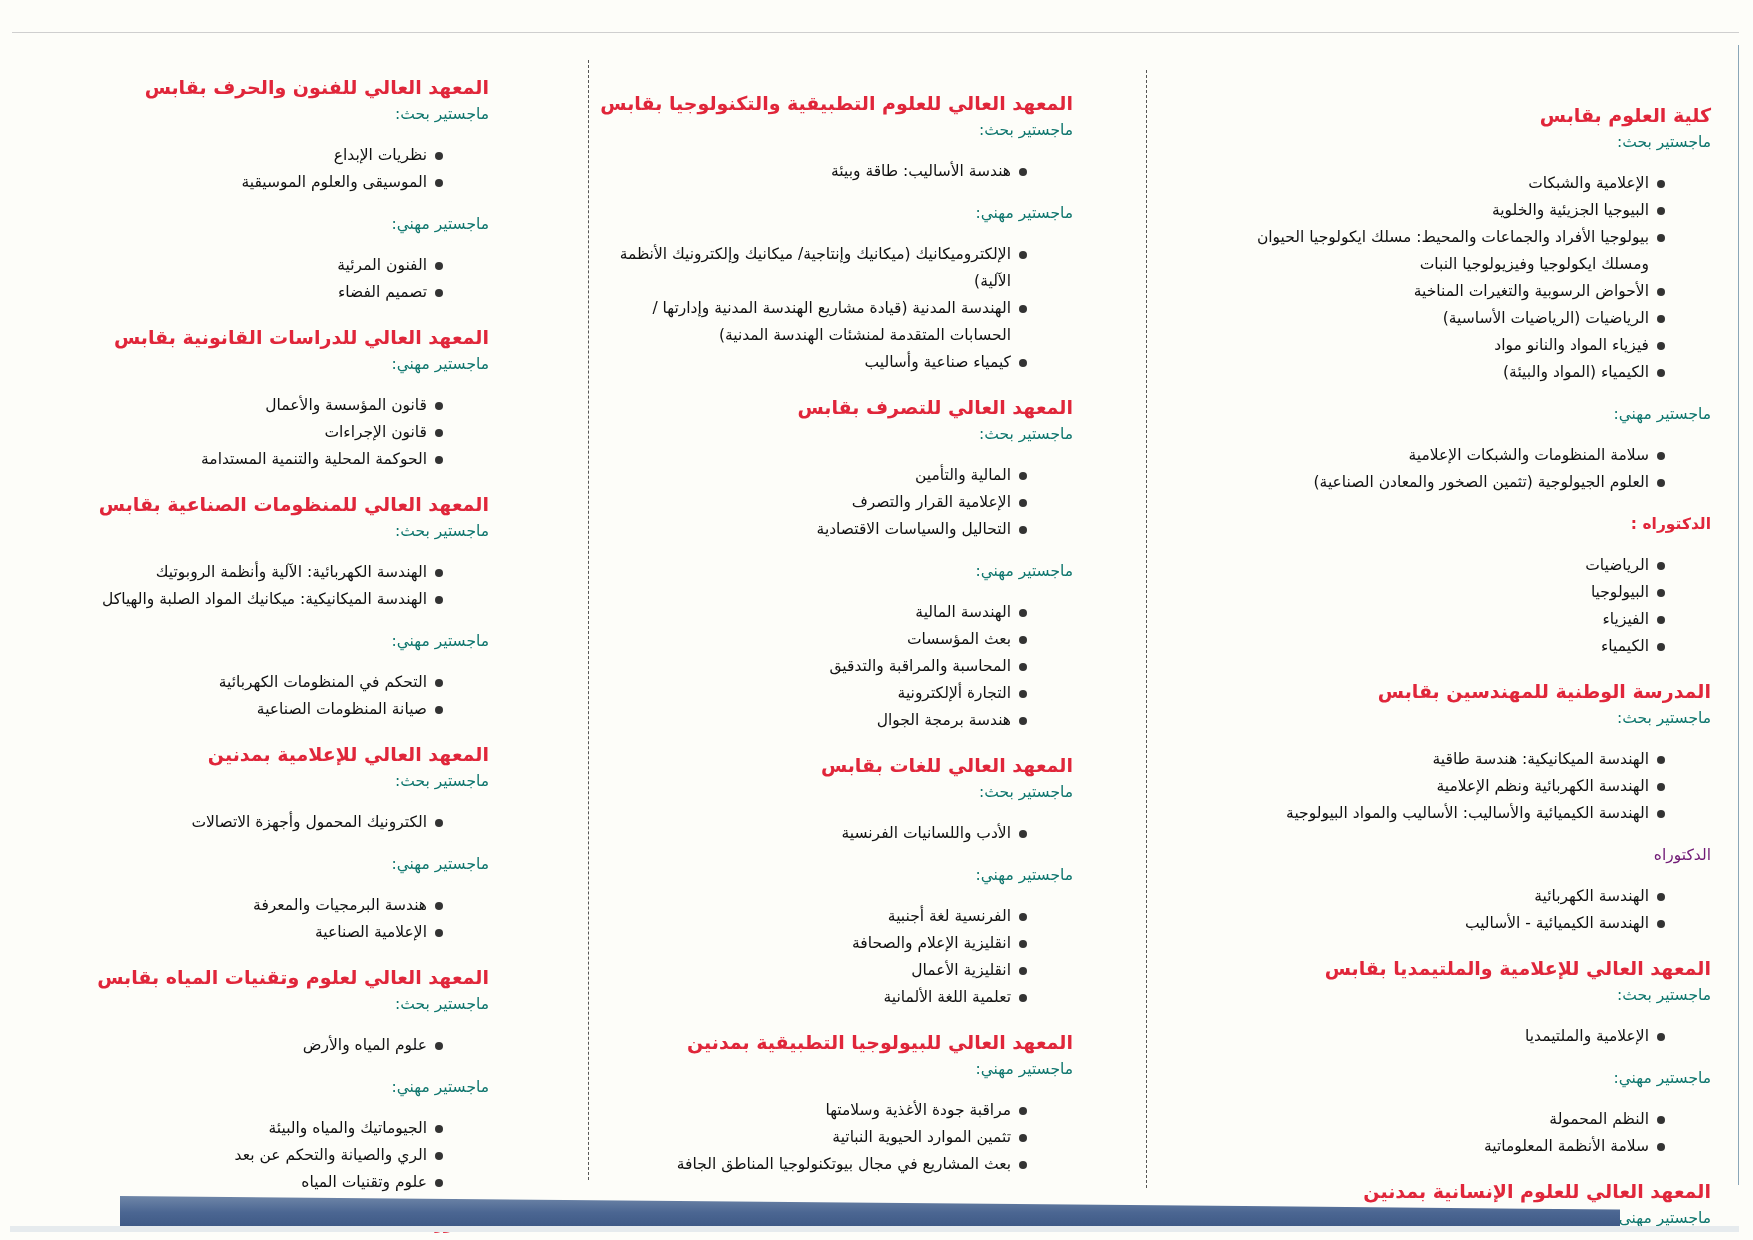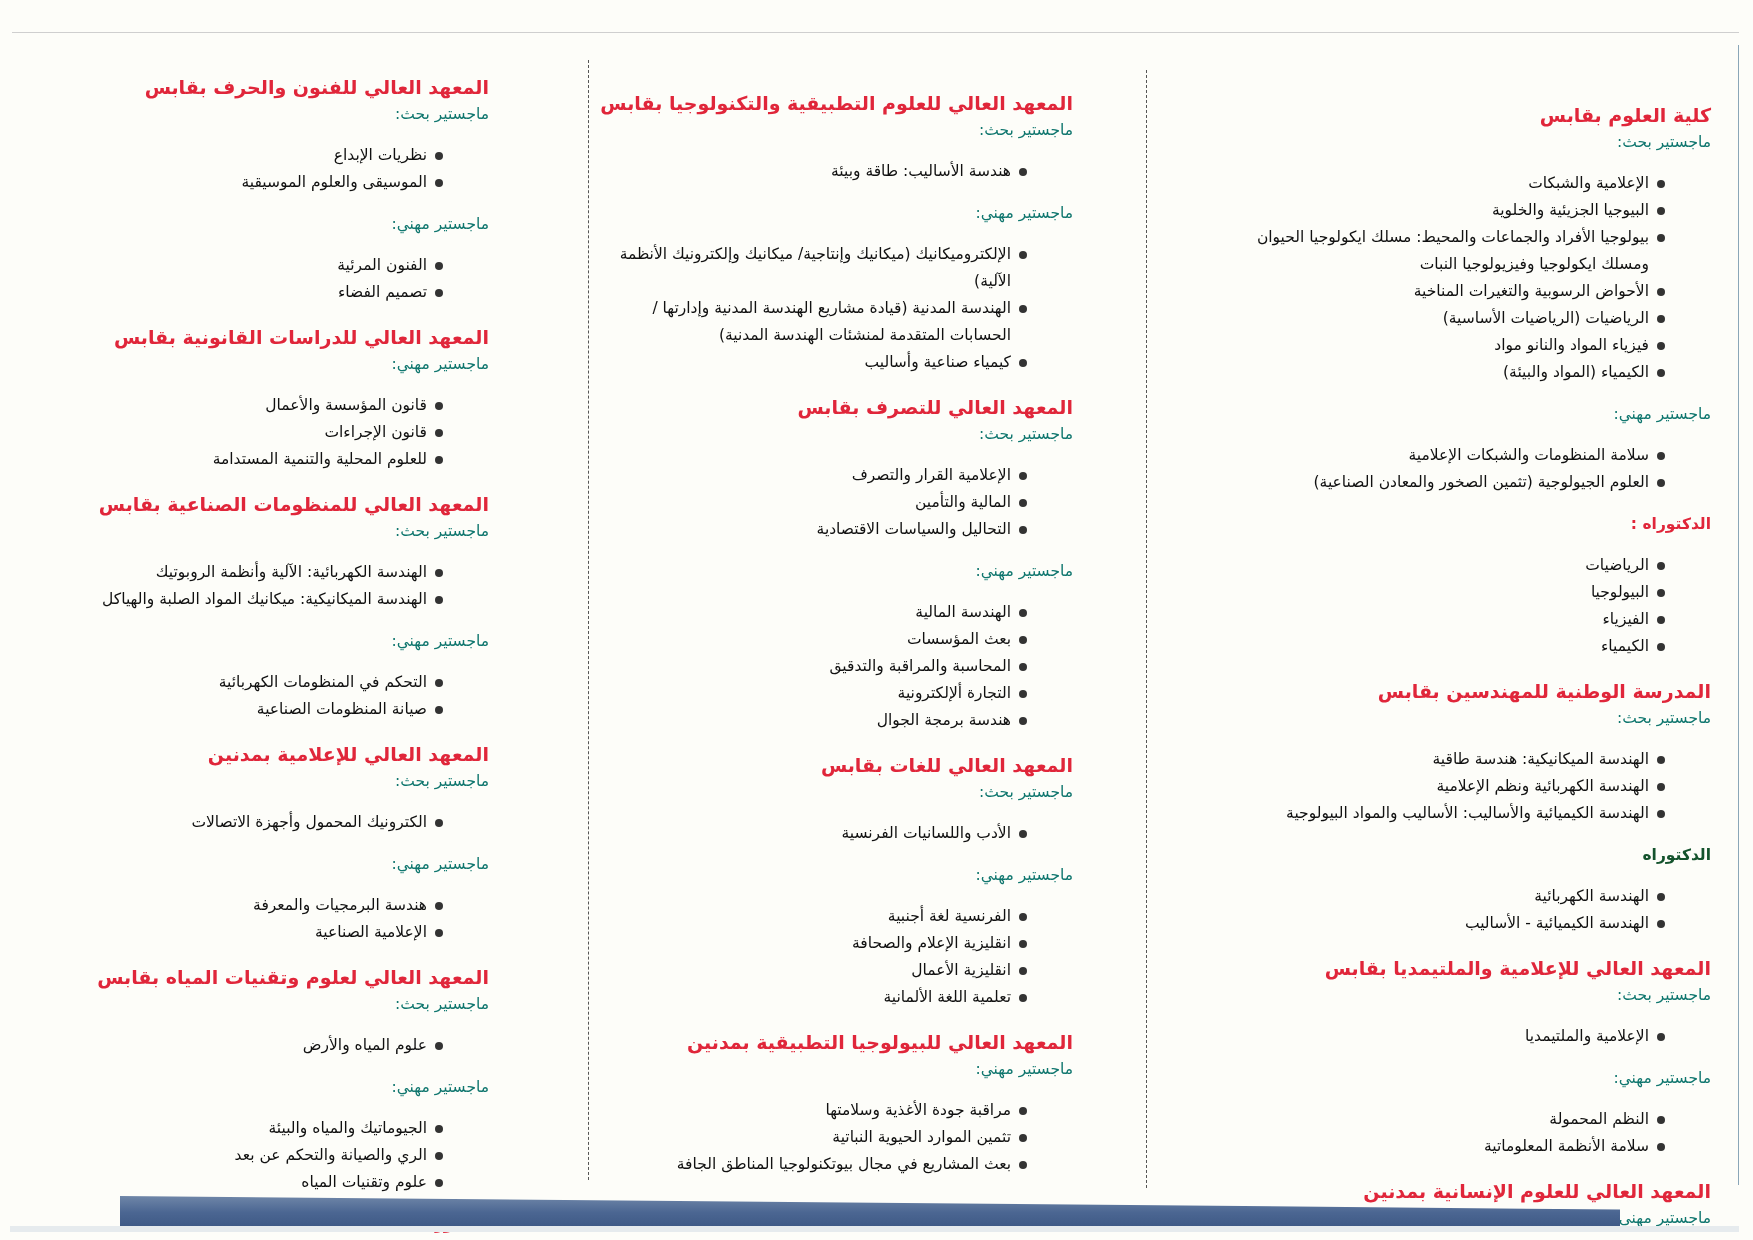--- a/index.html
+++ b/index.html
@@ -118,21 +118,21 @@
         </li>
         <li>
           <span class="bullet"></span>
           <span class="ti">الهندسة الكهربائية ونظم الإعلامية</span>
         </li>
         <li>
           <span class="bullet"></span>
           <span class="ti">الهندسة الكيميائية والأساليب: الأساليب والمواد البيولوجية</span>
         </li>
       </ul>
-      <div class="sub-head" style="color: #14532d; font-weight: bold;">الدكتوراه</div>
+      <div class="sub-head" style="color: #701a75; font-weight: normal;">الدكتوراه</div>
       <ul class="item-list">
         <li>
           <span class="bullet"></span>
           <span class="ti">الهندسة الكهربائية</span>
         </li>
         <li>
           <span class="bullet"></span>
           <span class="ti">الهندسة الكيميائية - الأساليب</span>
         </li>
       </ul>
@@ -198,25 +198,25 @@
           <span class="ti">كيمياء صناعية وأساليب</span>
         </li>
       </ul>
     </div>
     <div class="section">
       <h2 class="inst-title">المعهد العالي للتصرف بقابس</h2>
       <div class="sub-head">ماجستير بحث:</div>
       <ul class="item-list">
         <li>
           <span class="bullet"></span>
+          <span class="ti">المالية والتأمين</span>
+        </li>
+        <li>
+          <span class="bullet"></span>
           <span class="ti">الإعلامية القرار والتصرف</span>
-        </li>
-        <li>
-          <span class="bullet"></span>
-          <span class="ti">المالية والتأمين</span>
         </li>
         <li>
           <span class="bullet"></span>
           <span class="ti">التحاليل والسياسات الاقتصادية</span>
         </li>
       </ul>
       <div class="sub-head">ماجستير مهني:</div>
       <ul class="item-list">
         <li>
           <span class="bullet"></span>
@@ -321,21 +321,21 @@
         <li>
           <span class="bullet"></span>
           <span class="ti">قانون المؤسسة والأعمال</span>
         </li>
         <li>
           <span class="bullet"></span>
           <span class="ti">قانون الإجراءات</span>
         </li>
         <li>
           <span class="bullet"></span>
-          <span class="ti">للعلوم المحلية والتنمية المستدامة</span>
+          <span class="ti">الحوكمة المحلية والتنمية المستدامة</span>
         </li>
       </ul>
     </div>
     <div class="section">
       <h2 class="inst-title">المعهد العالي للمنظومات الصناعية بقابس</h2>
       <div class="sub-head">ماجستير بحث:</div>
       <ul class="item-list">
         <li>
           <span class="bullet"></span>
           <span class="ti">الهندسة الكهربائية: الآلية وأنظمة الروبوتيك</span>

